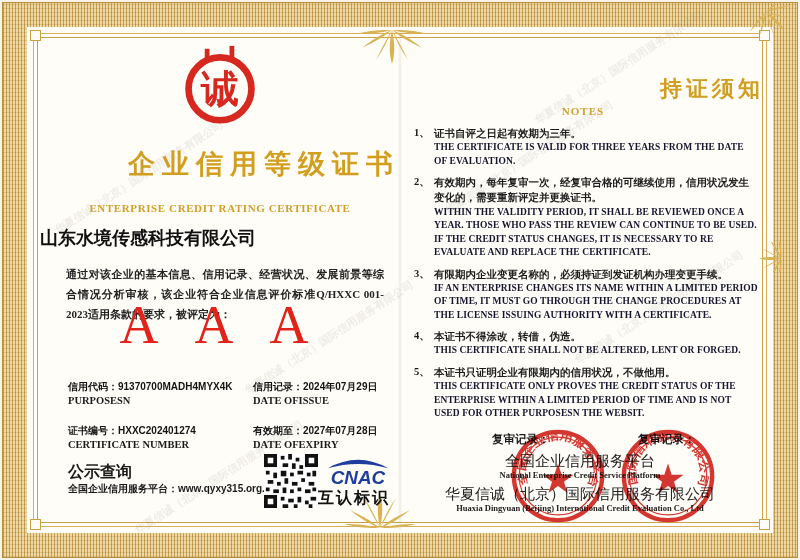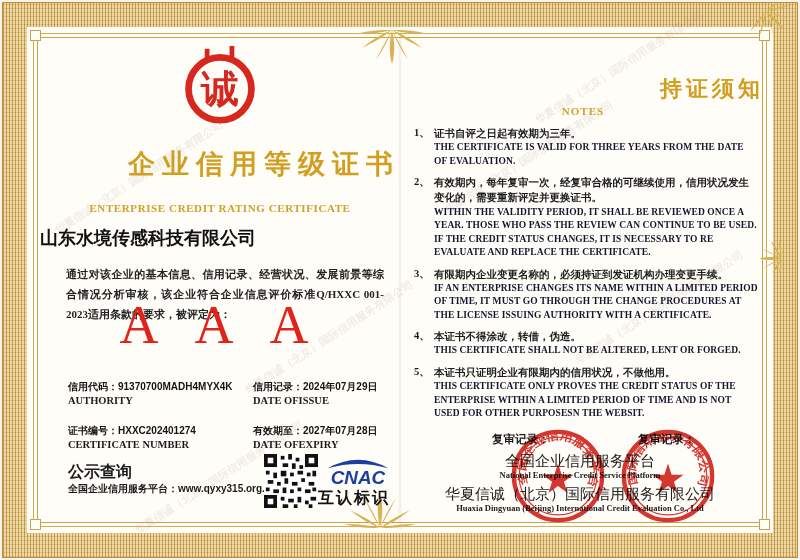--- a/index.html
+++ b/index.html
@@ -138,21 +138,21 @@
     </svg>
 
     <div class="title-cn">企业信用等级证书</div>
     <div class="title-en">ENTERPRISE CREDIT RATING CERTIFICATE</div>
     <div class="company">山东水境传感科技有限公司</div>
     <div class="intro">通过对该企业的基本信息、信用记录、经营状况、发展前景等综合情况分析审核，该企业符合企业信息评价标准Q/HXXC 001-2023适用条款的要求，被评定为：</div>
     <div class="rating">AAA</div>
 
     <div class="field f-credit">
       <div class="lab">信用代码：91370700MADH4MYX4K</div>
-      <div class="sub">AUTHORITY</div>
+      <div class="sub">PURPOSESN</div>
     </div>
     <div class="field f-issue">
       <div class="lab">信用记录：2024年07月29日</div>
       <div class="sub">DATE OFISSUE</div>
     </div>
     <div class="field f-certno">
       <div class="lab">证书编号：HXXC202401274</div>
       <div class="sub">CERTIFICATE NUMBER</div>
     </div>
     <div class="field f-expiry">

